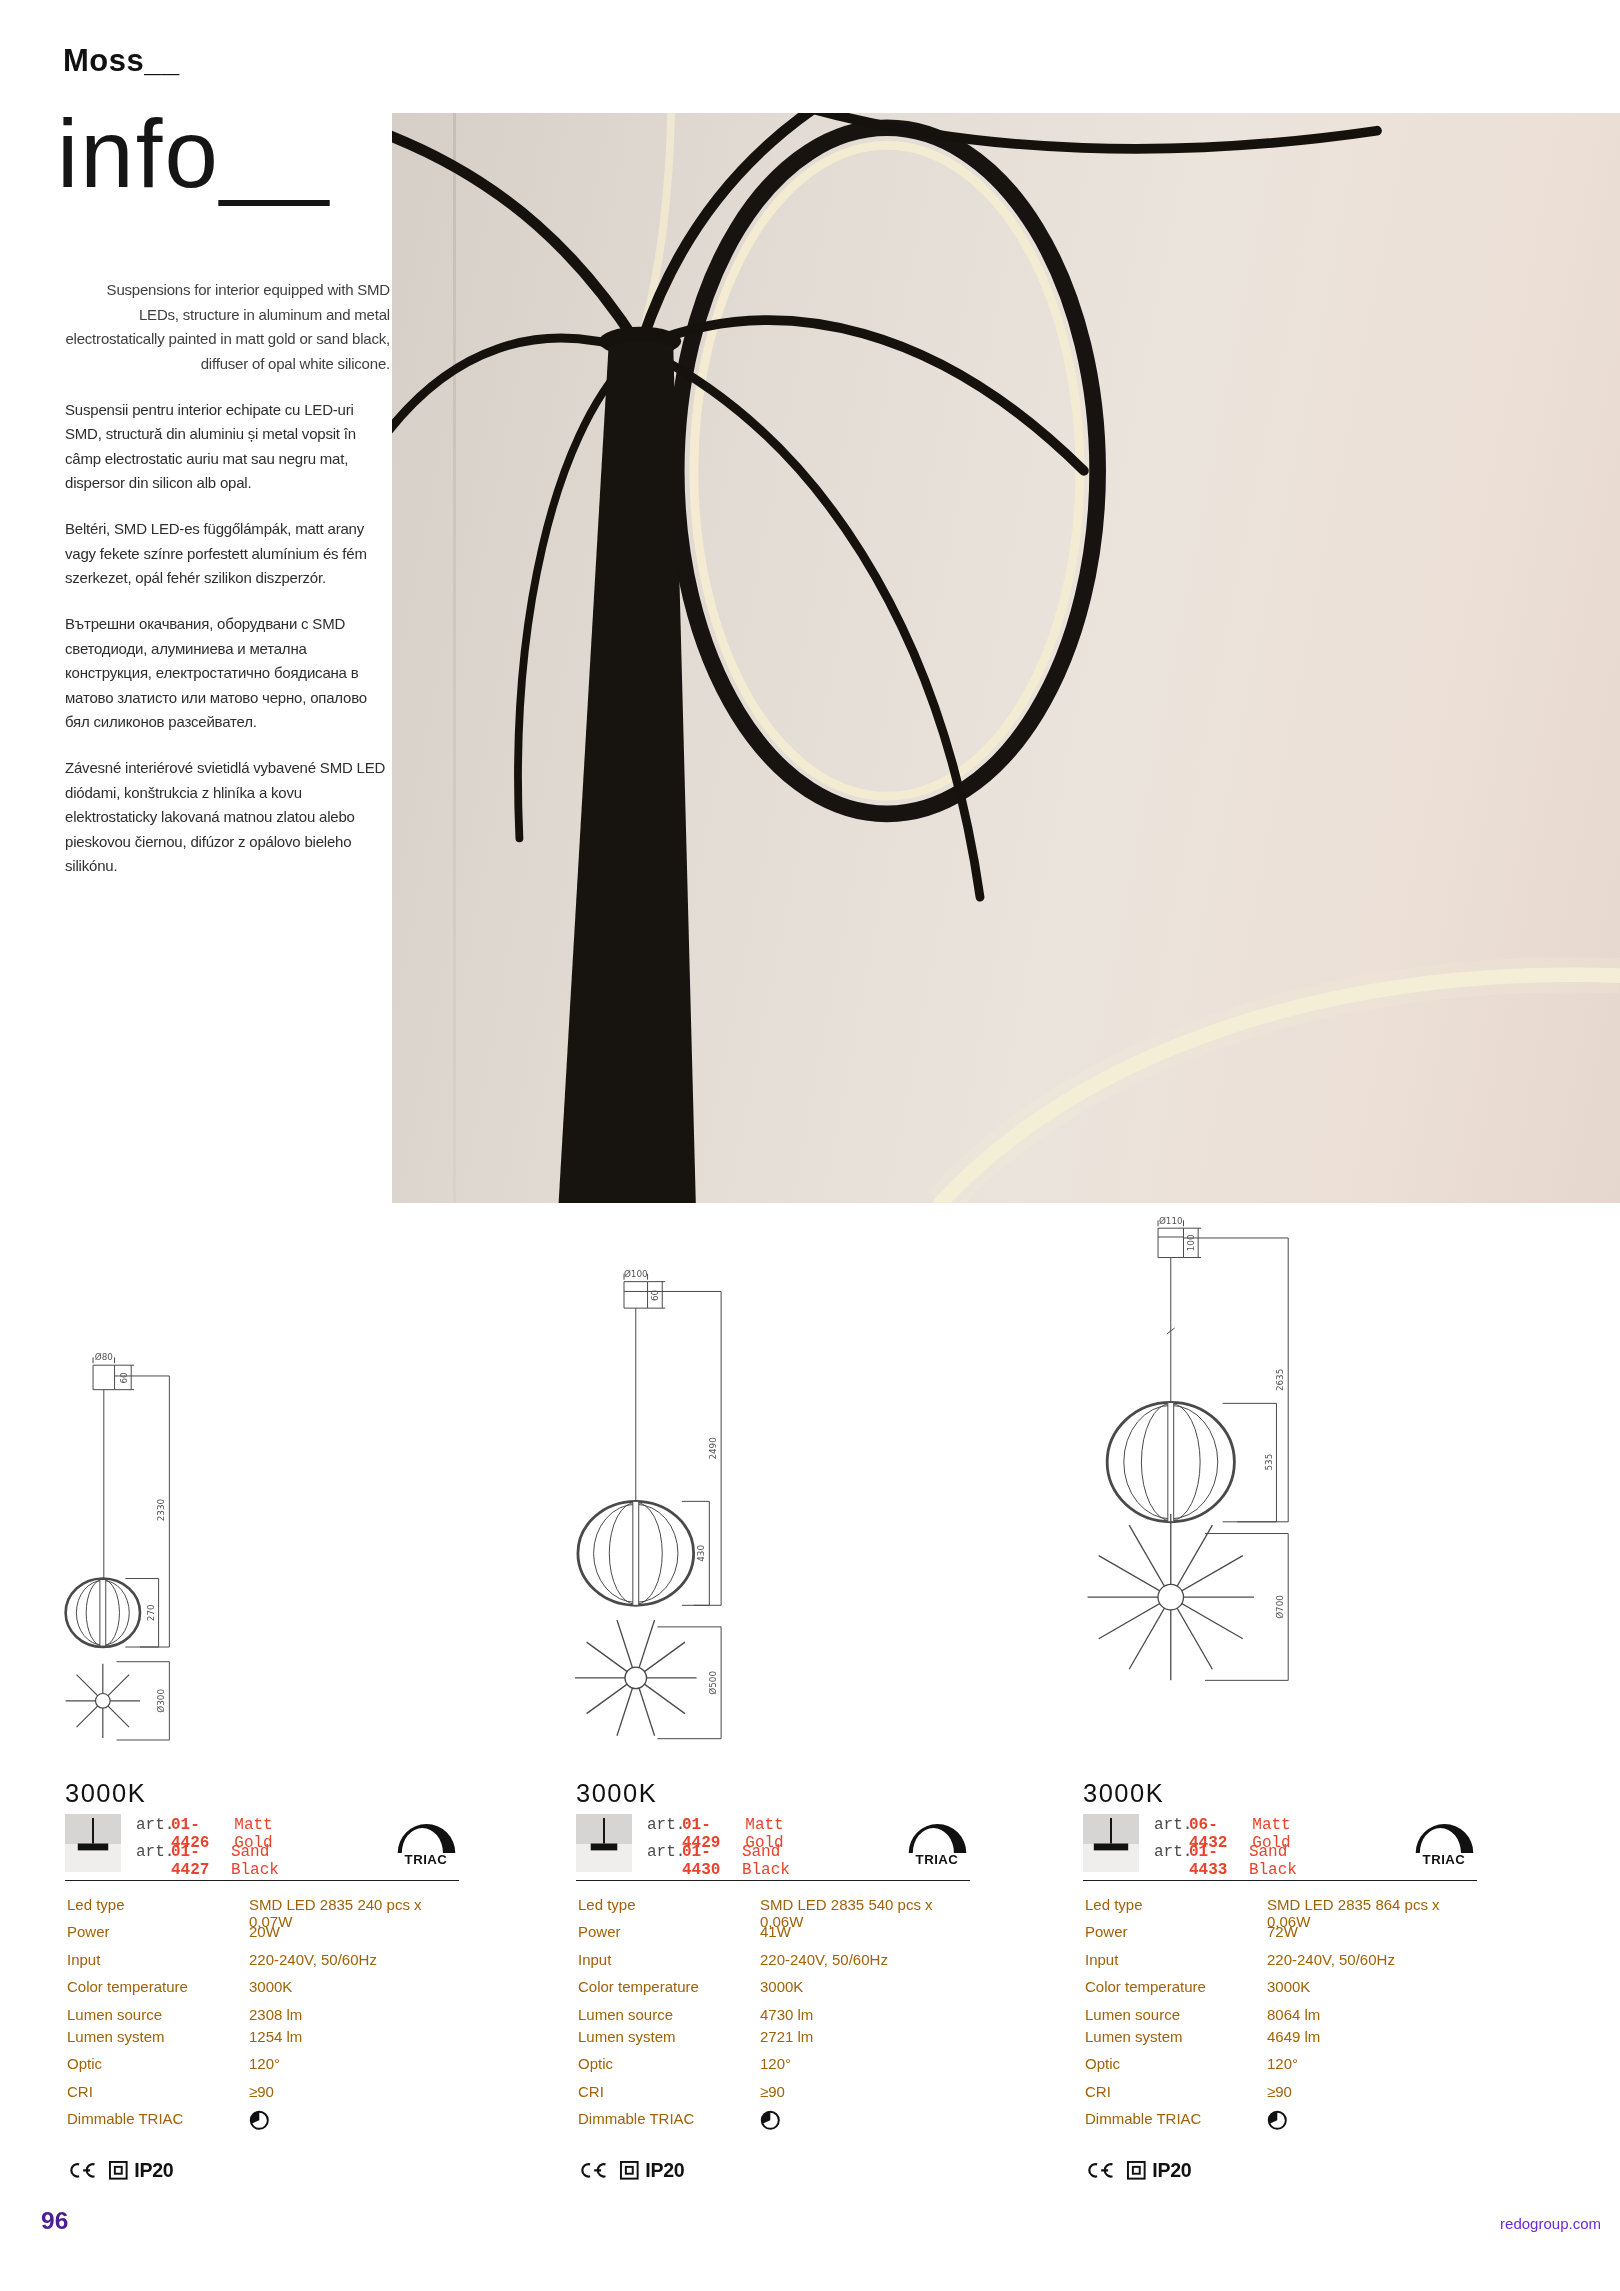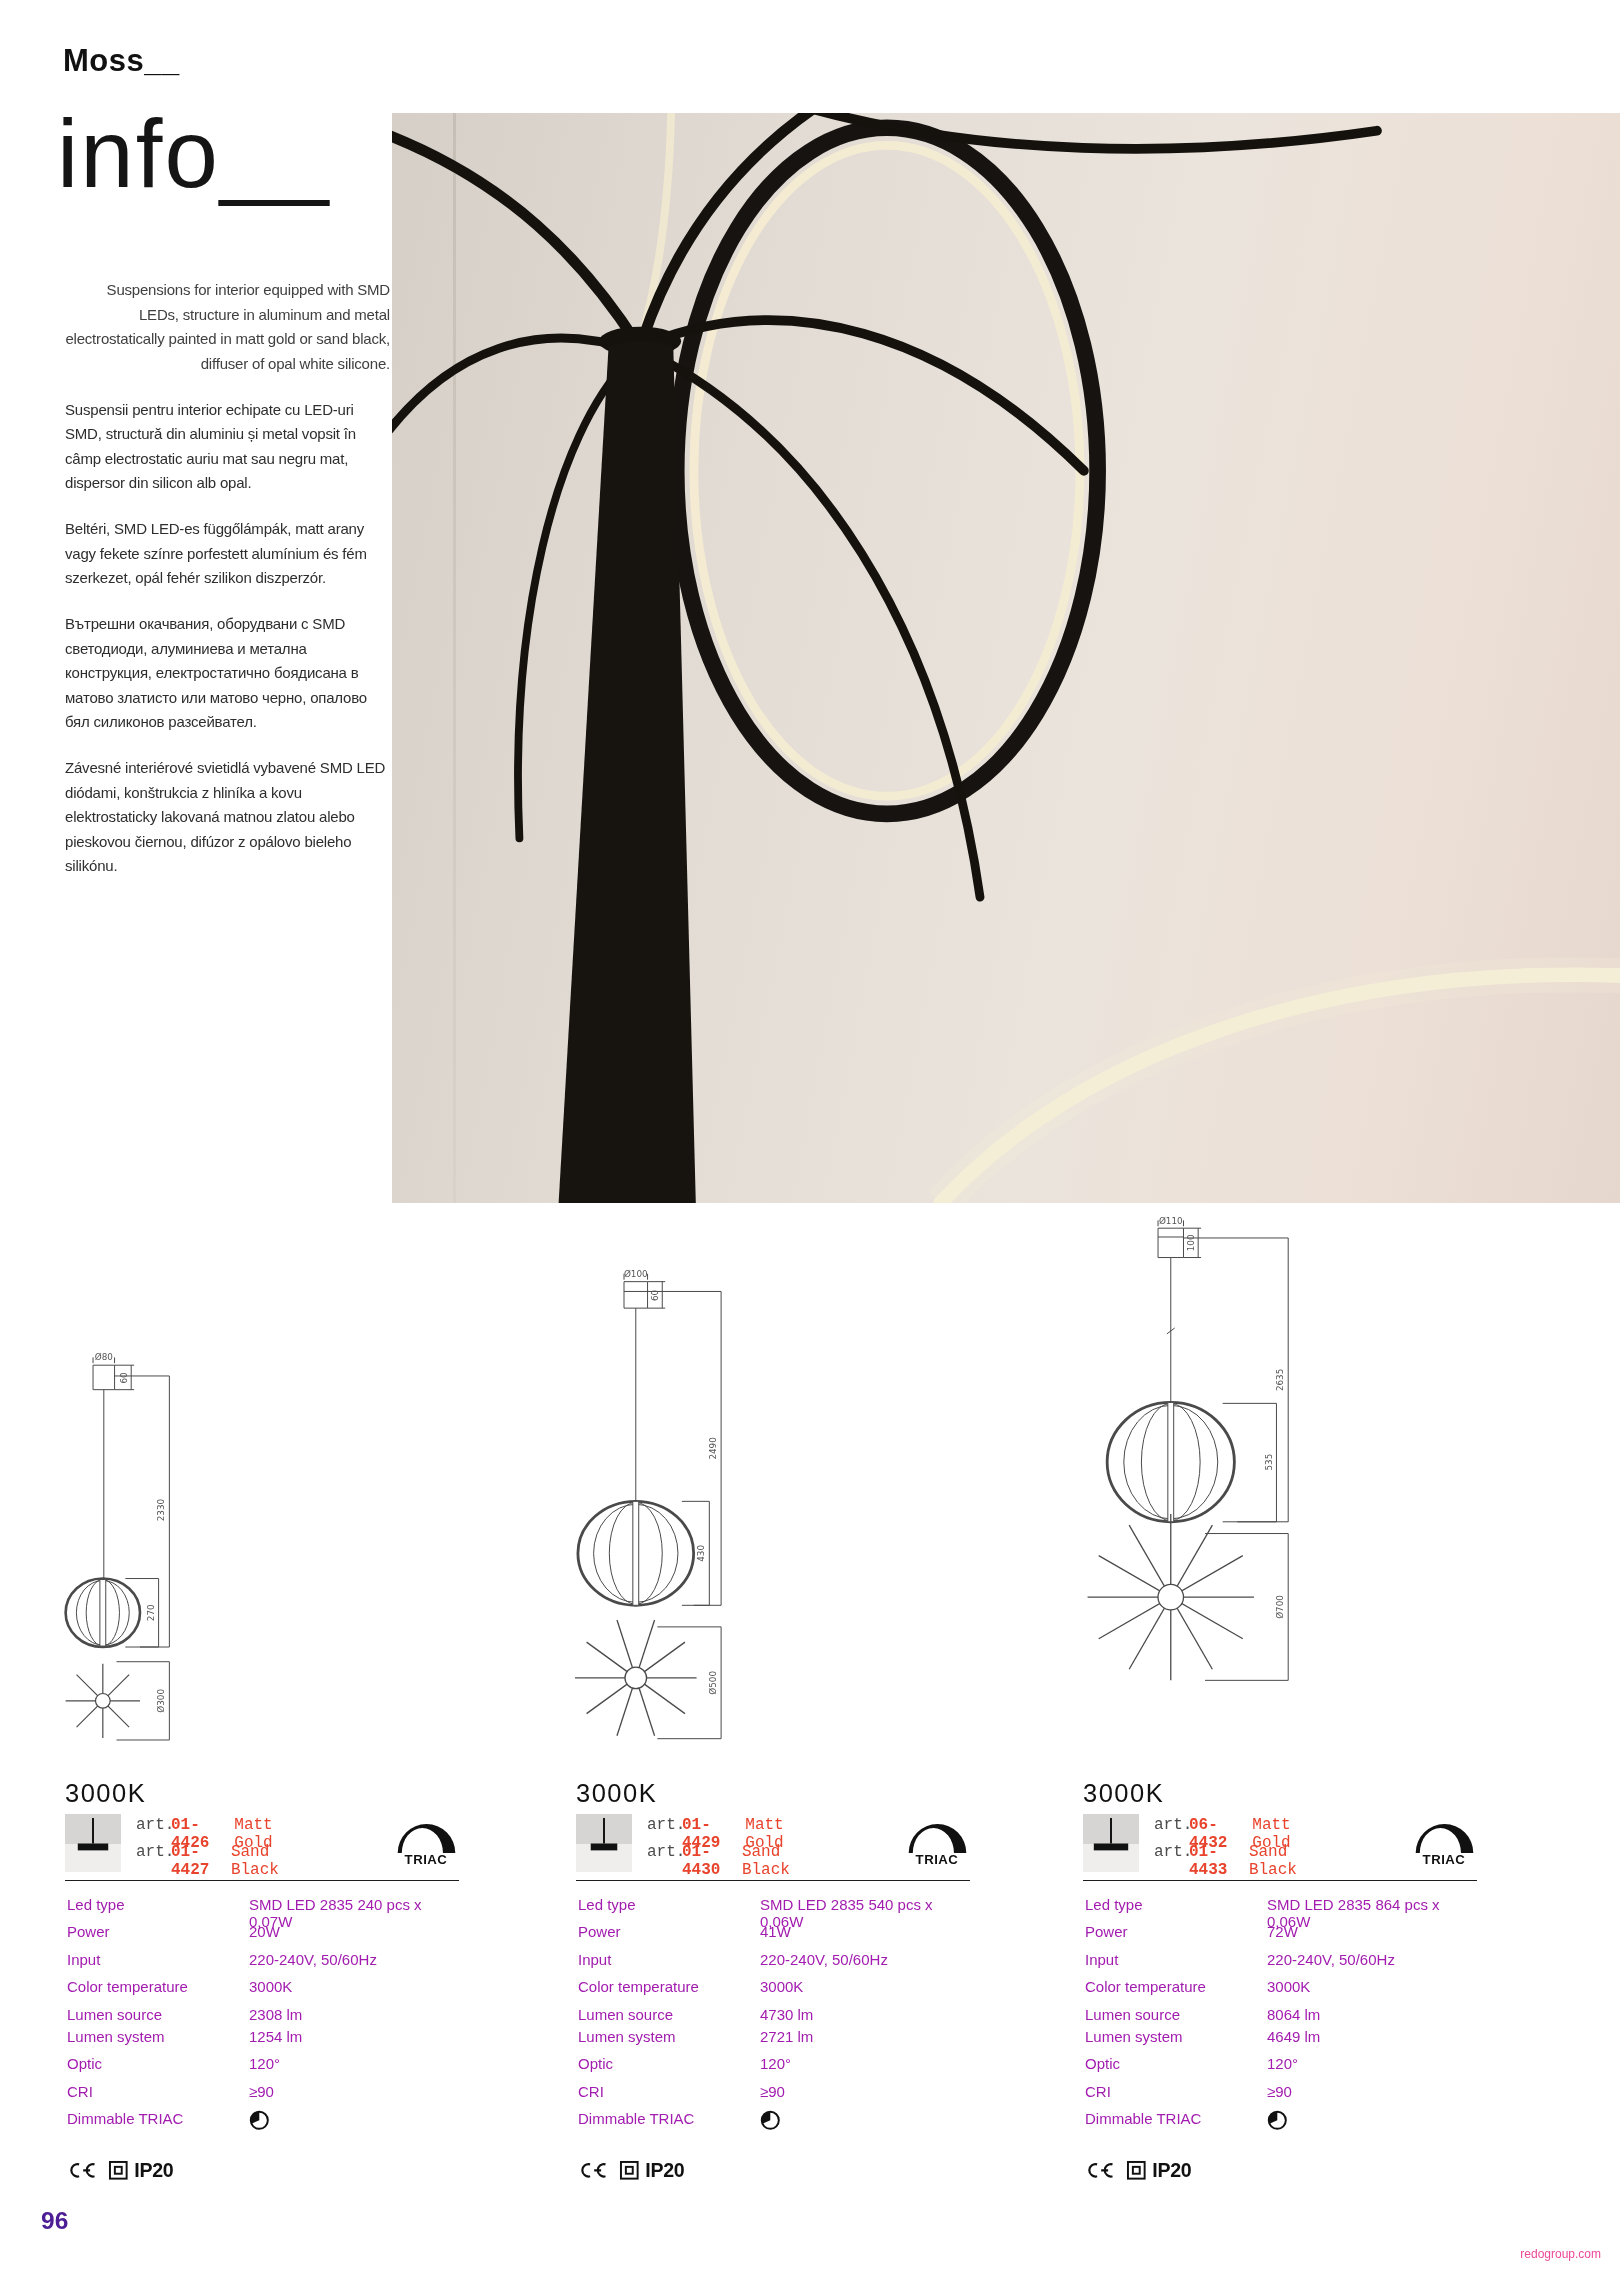--- a/index.html
+++ b/index.html
@@ -32,31 +32,31 @@
   .thumb .t-bot{position:absolute;left:0;top:30px;width:56px;height:28px;background:#efeeec;}
   .thumb svg{position:absolute;left:0;top:0;}
   .art-rows{position:absolute;left:71px;top:2px;}
   .art-row{display:flex;height:27.4px;align-items:flex-start;font-size:16px;font-family:Liberation Mono, monospace;}
   .art-prefix{width:35px;color:#4c4c4c;}
   .art-code{width:82px;font-weight:700;}
   .triac{position:absolute;left:323px;top:41px;width:76px;text-align:center;}
   .triac .t-label{display:block;margin-top:-6.9px;font-size:13.2px;font-weight:700;letter-spacing:0.5px;color:#111;}
   .rule{position:absolute;left:0;top:101px;width:394px;border-top:1.7px solid #1d1d1d;}
   .specs{position:absolute;left:2px;top:117px;width:394px;}
-  .spec-row{display:flex;height:27.4px;align-items:flex-start;font-size:15px;color:#a21caf;}
+  .spec-row{display:flex;height:27.4px;align-items:flex-start;font-size:15px;color:#a16207;}
   .spec-row.tight{height:22.5px;}
   .spec-label{width:182px;flex:none;}
   .spec-value{flex:1;}
   .certs{display:flex;align-items:center;height:29px;margin-top:18px;}
   .ce{margin-right:7.8px;display:inline-flex;}
   .cl2{display:inline-flex;margin-right:5.9px;}
   .ip{font-size:19.6px;font-weight:700;letter-spacing:-0.3px;color:#111;}
   
   .pagenum{position:absolute;left:41px;top:2207px;font-size:24.5px;font-weight:700;color:#4c1d95;}
-  .site{position:absolute;right:63px;top:2215px;font-size:12px;color:#ec4899;margin-top:32px;}
+  .site{position:absolute;right:63px;top:2215px;font-size:15px;color:#6d28d9;}
   .accent{color:#e8432c;}
 </style>
 </head>
 <body>
 
 <div class="page">
 
   <div class="brand">Moss__</div>
   <div class="title">info__</div>
 

